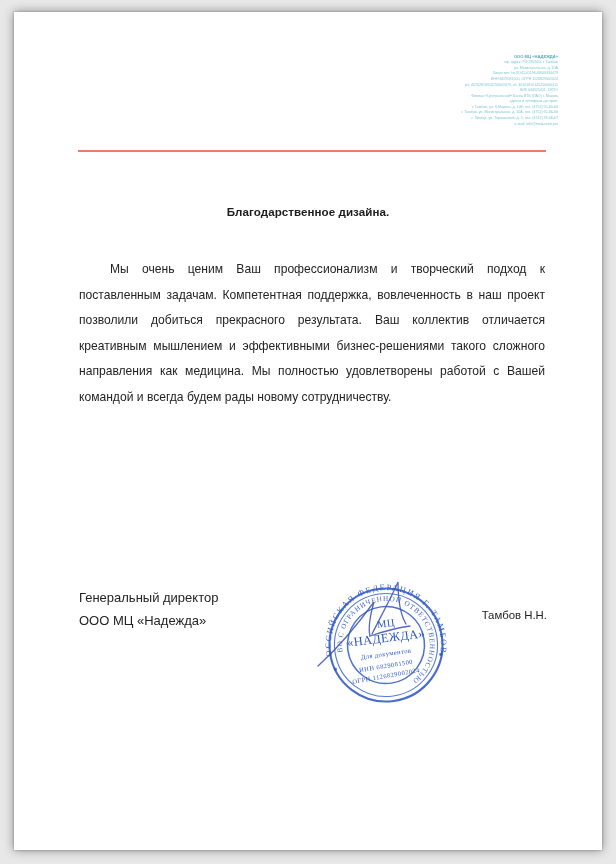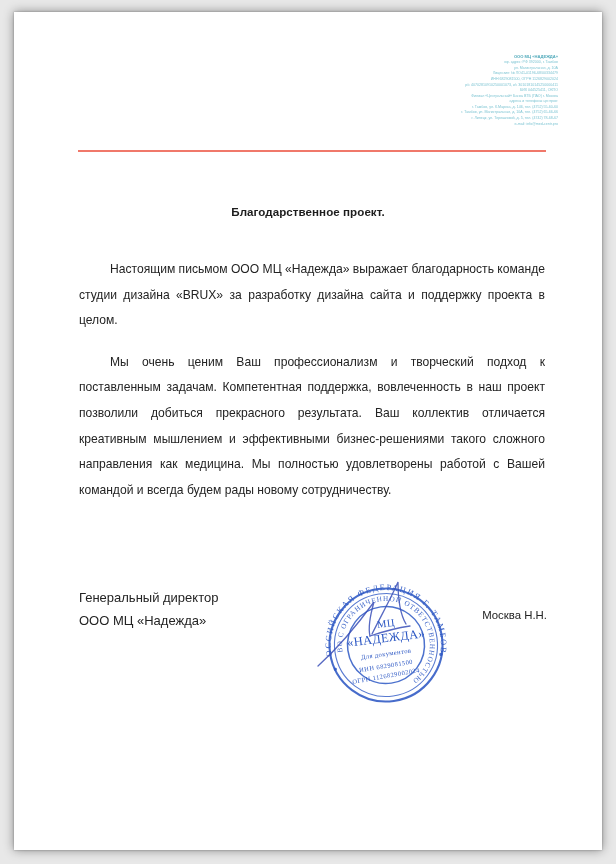--- a/index.html
+++ b/index.html
@@ -167,32 +167,31 @@
         <div>адреса и телефоны центров:</div>
         <div>г. Тамбов, ул. К.Маркса, д. 146, тел. (4752) 55-60-60</div>
         <div>г. Тамбов, ул. Магистральная, д. 10А, тел. (4752) 65-66-66</div>
         <div>г. Липецк, ул. Терешковой, д. 5, тел. (4742) 78-68-67</div>
         <div>e-mail: info@med-centr.pro</div>
       </div>
 
       <div class="divider"></div>
     </div>
 
-    <div class="doc-title">Благодарственное проект.</div>
+    <div class="doc-title">Благодарственное дизайна.</div>
 
     <div class="body-text">
-      <p>Настоящим письмом ООО МЦ «Надежда» выражает благодарность команде студии дизайна «BRUX» за разработку дизайна сайта и поддержку проекта в целом.</p>
       <p>Мы очень ценим Ваш профессионализм и творческий подход к поставленным задачам. Компетентная поддержка, вовлеченность в наш проект позволили добиться прекрасного результата. Ваш коллектив отличается креативным мышлением и эффективными бизнес-решениями такого сложного направления как медицина. Мы полностью удовлетворены работой с Вашей командой и всегда будем рады новому сотрудничеству.</p>
     </div>
 
     <div class="sig-block">
       <div>Генеральный директор</div>
       <div>ООО МЦ «Надежда»</div>
     </div>
-    <div class="sig-name">Москва Н.Н.</div>
+    <div class="sig-name">Тамбов Н.Н.</div>
 
     <div class="stamp-wrap">
       <svg viewBox="0 0 148 132" xmlns="http://www.w3.org/2000/svg">
         <defs>
           <path id="ringOuter" d="M 74 71 m -55,0 a 55,55 0 1,1 110,0 a 55,55 0 1,1 -110,0"></path>
           <path id="ringInner" d="M 74 71 m -44,0 a 44,44 0 1,1 88,0 a 44,44 0 1,1 -88,0"></path>
         </defs>
         <g transform="rotate(-8 74 71)">
           <circle cx="74" cy="71" r="56.5" fill="none" stroke="#2d58c4" stroke-width="2.1" opacity="0.88"></circle>
           <circle cx="74" cy="71" r="51.5" fill="none" stroke="#2d58c4" stroke-width="1.1" opacity="0.8"></circle>

